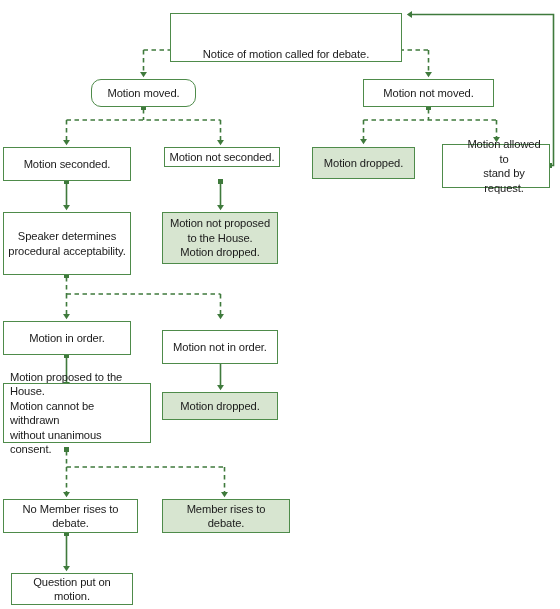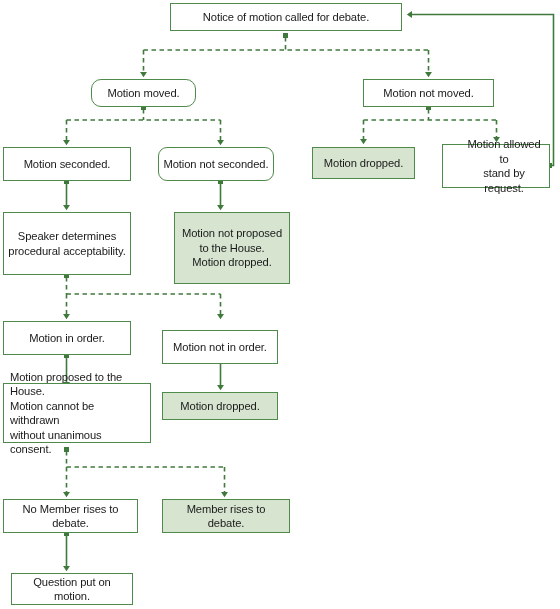--- a/index.html
+++ b/index.html
@@ -139,47 +139,47 @@
 
       <g>
         <rect x="547" y="163" width="5" height="5" fill="#3f7a3c" stroke="none"></rect>
         <path d="M551,165.5 L553.5,165.5 L553.5,14.5 L410,14.5" marker-end="url(#arrowleft)"></path>
       </g>
 
     </g>
   </svg>
 
   <div class="nodes">
-    <div class="node" style="left: 170px; top: 3px; width: 232px; height: 28px;">
+    <div class="node" style="left: 170px; top: 13px; width: 232px; height: 49px; align-items: flex-end;">
         <span class="txt">Notice of motion called for debate.</span>
       </div>
     <div class="node" style="left: 91px; top: 79px; width: 105px; height: 28px; border-radius: 10px;">
         <span class="txt">Motion moved.</span>
       </div>
     <div class="node" style="left: 363px; top: 79px; width: 131px; height: 28px;">
         <span class="txt">Motion not moved.</span>
       </div>
     <div class="node" style="left: 3px; top: 147px; width: 128px; height: 34px;">
         <span class="txt">Motion seconded.</span>
       </div>
-    <div class="node" style="left: 158px; top: 147px; width: 116px; height: 34px; border-radius: 9px;">
+    <div class="node" style="left: 164px; top: 147px; width: 116px; height: 20px;">
         <span class="txt">Motion not seconded.</span>
       </div>
     <div class="node shaded" style="left: 312px; top: 147px; width: 103px; height: 32px;">
         <span class="txt">Motion dropped.</span>
       </div>
     <div class="node" style="left: 442px; top: 144px; width: 108px; height: 44px; padding-left: 16px;">
         <span class="txt">Motion allowed to
 stand by request.</span>
       </div>
     <div class="node" style="left: 3px; top: 212px; width: 128px; height: 63px;">
         <span class="txt">Speaker determines
 procedural acceptability.</span>
       </div>
-    <div class="node shaded" style="left: 174px; top: 212px; width: 116px; height: 72px; justify-content: center;">
+    <div class="node shaded" style="left: 162px; top: 212px; width: 116px; height: 52px; justify-content: center;">
         <span class="txt">Motion not proposed
 to the House.
 Motion dropped.</span>
       </div>
     <div class="node" style="left: 3px; top: 321px; width: 128px; height: 34px;">
         <span class="txt">Motion in order.</span>
       </div>
     <div class="node" style="left: 162px; top: 321px; width: 116px; height: 34px; margin-top: 9px;">
         <span class="txt">Motion not in order.</span>
       </div>

